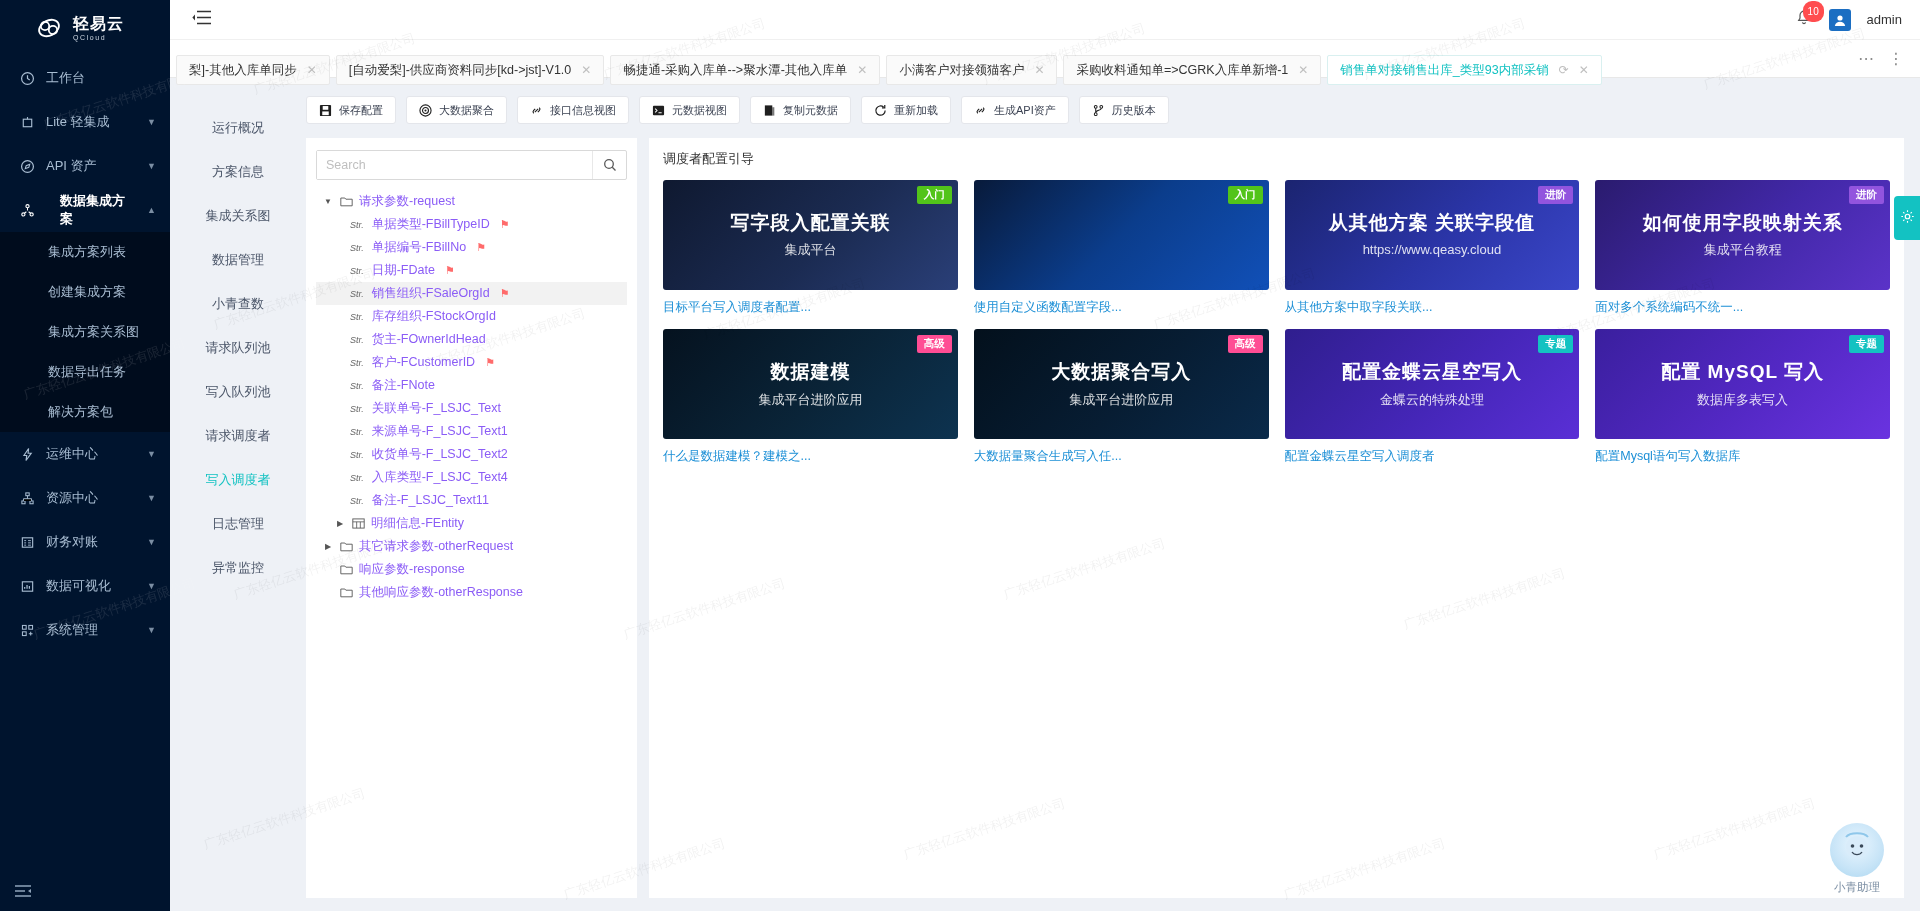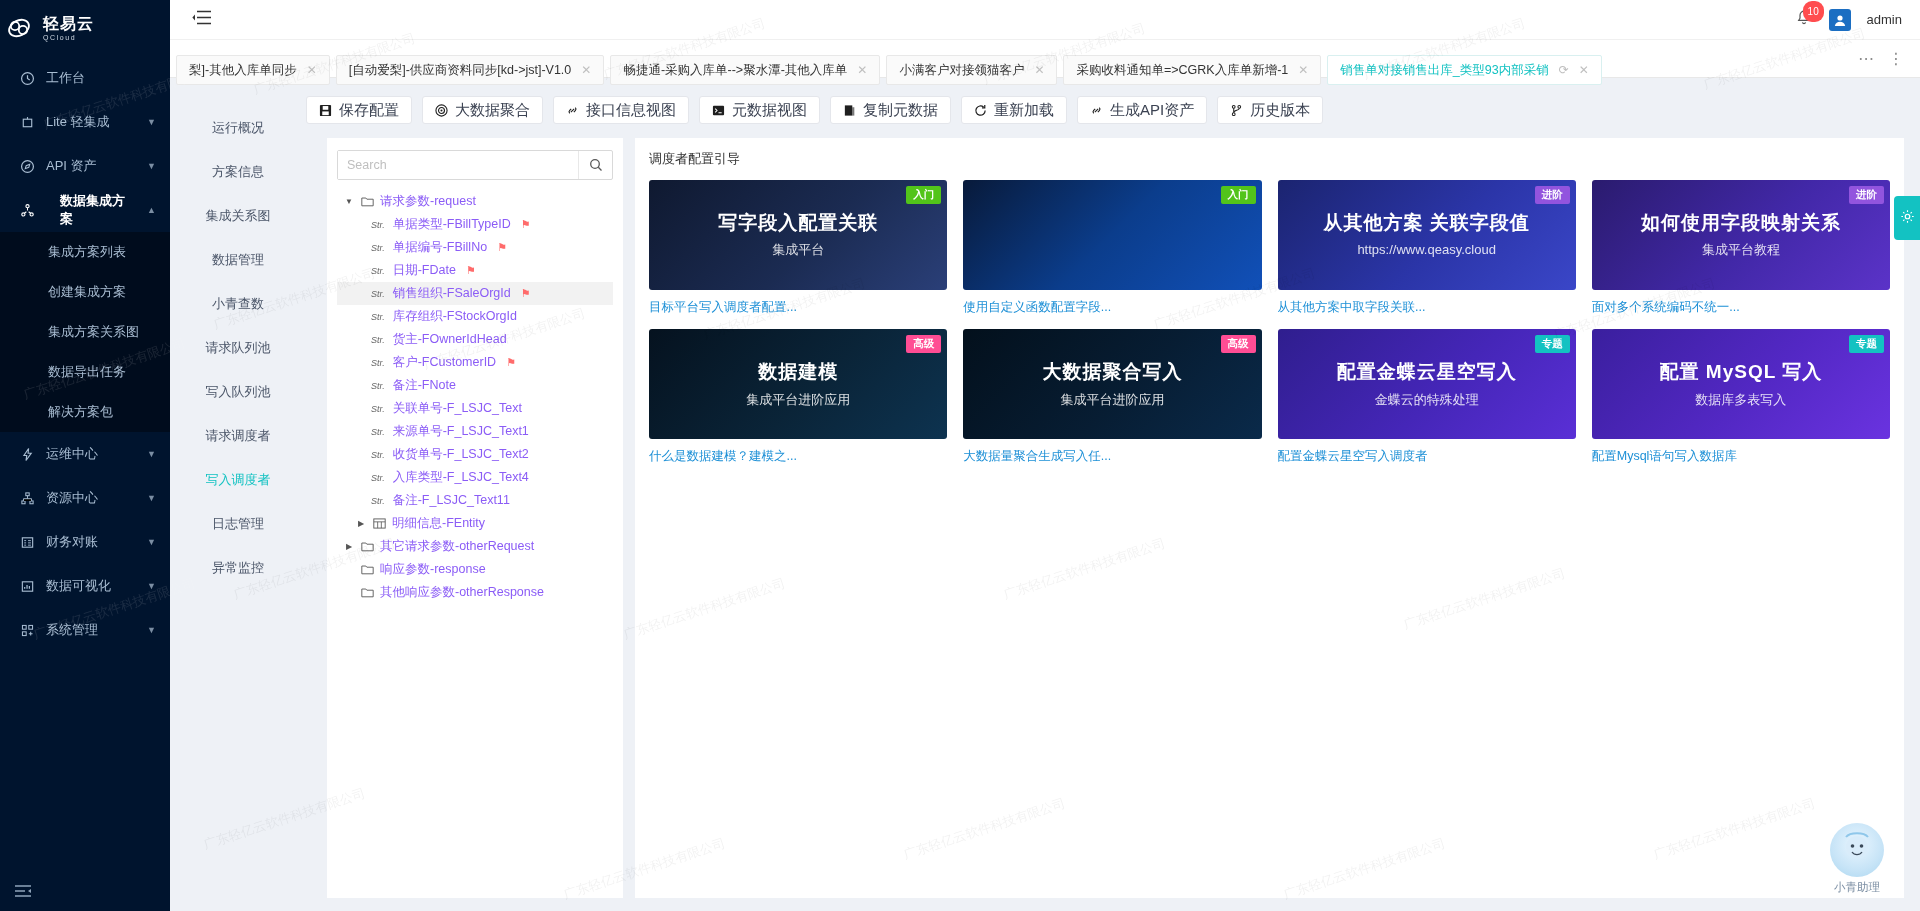--- a/index.html
+++ b/index.html
@@ -8,21 +8,21 @@
     font-family: "Liberation Sans", "DejaVu Sans", sans-serif;
     overflow: hidden; background: #fff;
   }
   body { position: relative; }
 
   
   #sidebar {
     position: absolute; left: 0; top: 0; width: 170px; height: 911px;
     background: #00142e; color: #b9cadd; z-index: 20;
   }
-  .logo-row { height: 56px; display: flex; align-items: center; padding-left: 4px; gap: 9px; }
+  .logo-row { height: 56px; display: flex; align-items: center; padding-left: 34px; gap: 9px; }
   .logo-mark { width: 30px; height: 30px; position: relative; }
   .logo-text { display: flex; flex-direction: column; line-height: 1; }
   .logo-main { font-size: 16px; color: #fff; font-weight: 700; letter-spacing: 1px; }
   .logo-sub { font-size: 7px; color: #cfd9e4; letter-spacing: 1.6px; margin-top: 2px; }
 
   .nav-item {
     height: 44px; display: flex; align-items: center; padding-left: 18px;
     font-size: 13px; color: #a9bed3; cursor: pointer; position: relative;
   }
   .nav-item .ni-icon { width: 18px; margin-right: 10px; display:flex; align-items:center; justify-content:center; }
@@ -82,27 +82,27 @@
 
   
   #main {
     position: absolute; left: 306px; top: 78px; width: 1614px; height: 833px;
     background: #eef1f6; padding: 18px 16px 0 0;
   }
   #toolbar { display: flex; gap: 10px; padding-left: 0; margin-bottom: 14px; }
   .tb-btn {
     height: 28px; display: flex; align-items: center; gap: 7px;
     padding: 0 12px; background: #fff; border: 1px solid #e4e6eb; border-radius: 3px;
-    font-size: 15px; color: #3b4252; cursor: pointer;
+    font-size: 11px; color: #3b4252; cursor: pointer;
   }
   .tb-ico { display:flex; align-items:center; }
 
   .content-cols { display: flex; gap: 12px; height: 760px; }
   
-  #treepanel { width: 296px; background: #fff; padding: 12px 10px 10px 10px; margin-left: 21px; }
+  #treepanel { width: 331px; background: #fff; padding: 12px 10px 10px 10px; }
   .search-row { display: flex; height: 30px; border: 1px solid #d9d9d9; border-radius: 2px; align-items: center; }
   .search-row input {
     flex: 1; border: none; outline: none; height: 28px; padding: 0 9px; font-size: 12.5px;
     font-family: "Liberation Sans", sans-serif; color: #333;
   }
   .search-row input::placeholder { color: #bfbfbf; }
   .search-btn { width: 34px; height: 28px; display:flex;align-items:center;justify-content:center; border-left:1px solid #e8e8e8; cursor:pointer; color:#595959;}
   .tree { margin-top: 10px; font-size: 12.5px; color: #2b2b2b; }
   .tnode { height: 23px; display: flex; align-items: center; gap: 6px; padding-left: 6px; cursor: pointer; }
   .tnode.selected { background: #f2f2f2; }

